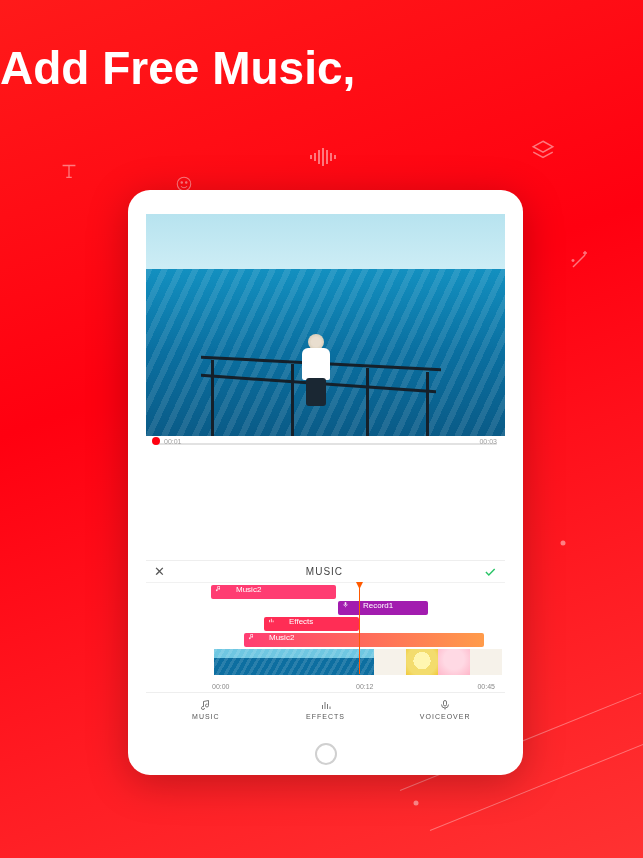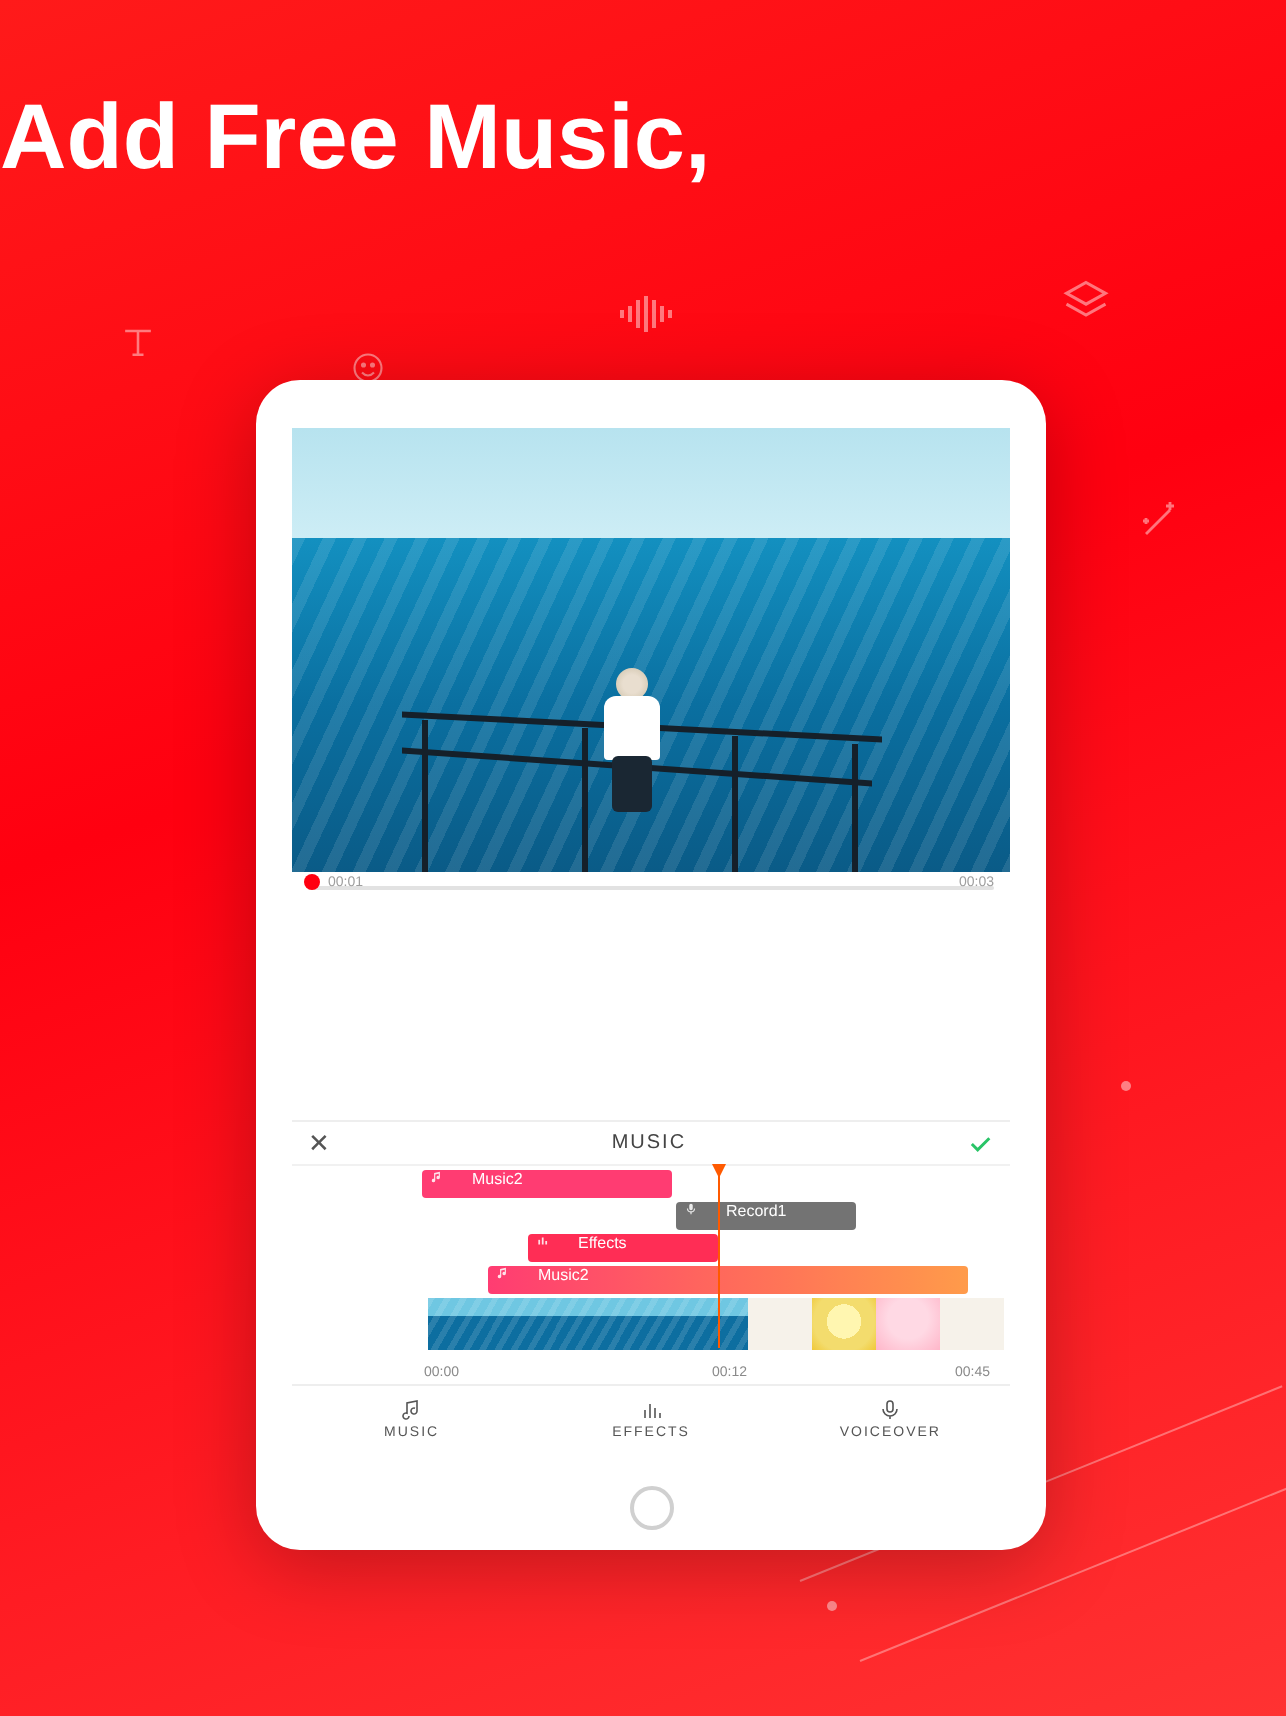--- a/index.html
+++ b/index.html
@@ -90,21 +90,21 @@
   .tracks {
     position: relative; height: 110px; font-size: 8px; color:#fff;
     border-top:1px solid #f1f1f1;
   }
   .track {
     position:absolute; height:14px; border-radius:2px; display:flex; 
     padding:0 4px; gap:14px; overflow:hidden; white-space:nowrap;
   }
   .track .ic { width:7px; height:7px; flex:0 0 7px; opacity:.85; }
   .t-music2a { left:65px;  top:2px;  width:125px; background:#ff3c72; }
-  .t-record  { left:192px; top:18px; width:90px;  background:#737373; }
+  .t-record  { left:192px; top:18px; width:90px;  background:#a21caf; }
   .t-effects { left:118px; top:34px; width:95px;  background:#ff2d55; }
   .t-music2b { left:98px;  top:50px; width:240px;
     background: linear-gradient(90deg,#ff3c72 0%, #ff6a5b 50%, #ff9b4a 100%); }
 
   .thumbs {
     position:absolute; left:68px; top:66px; right:8px; height:26px;
     display:flex;
   }
   .thumbs .th { flex:0 0 32px; height:26px; }
   .th.sea { background: linear-gradient(#6fc7e2 0 35%, #0d6ea0 35% 100%); position:relative;}

